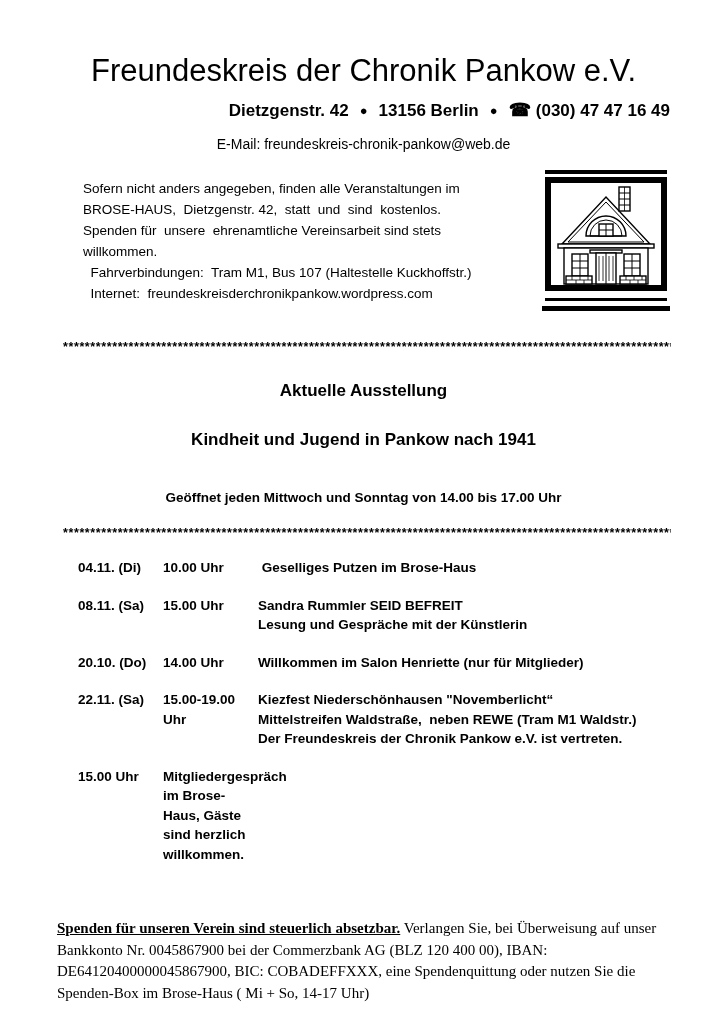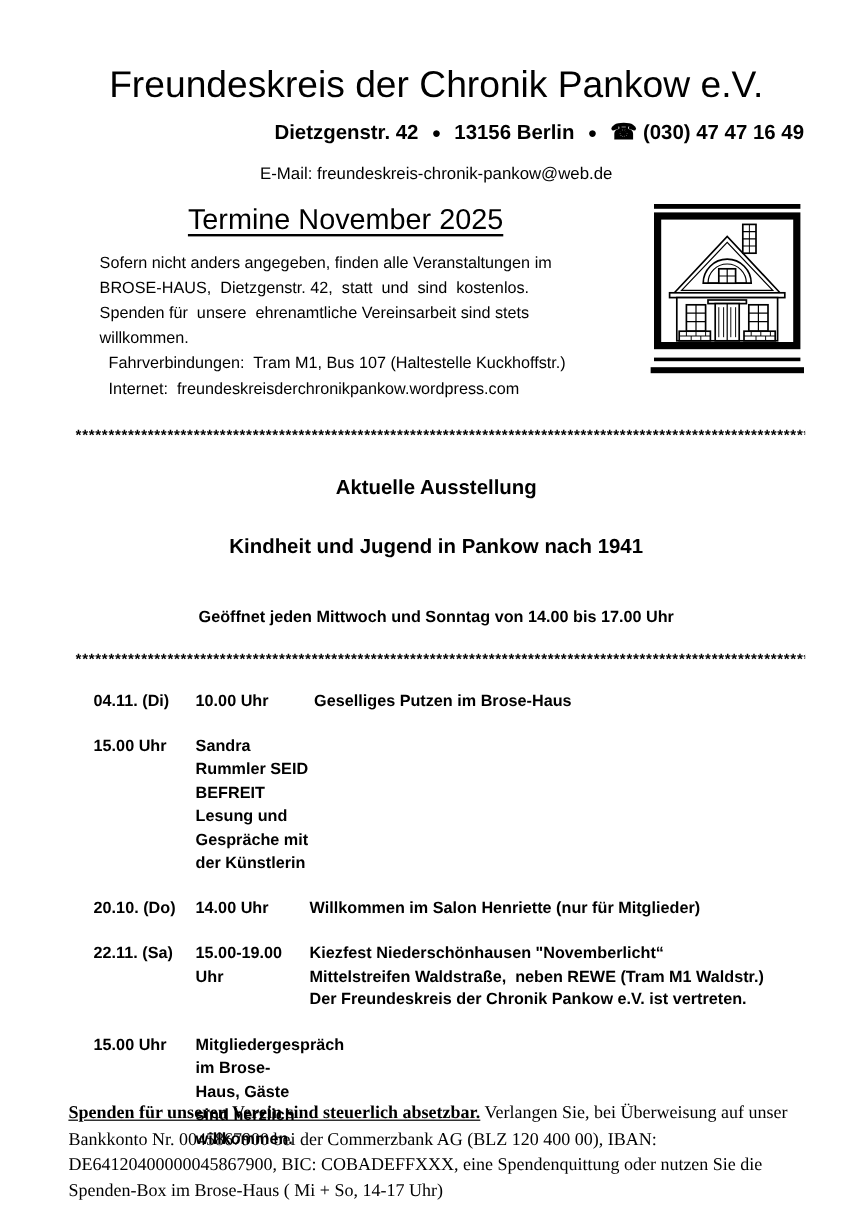--- a/index.html
+++ b/index.html
@@ -45,21 +45,20 @@
 
   <div class="address">
     <span>Dietzgenstr. 42</span><span class="sep">●</span><span>13156 Berlin</span><span class="sep">●</span><span class="phone-glyph">☎</span>
     <span>(030) 47 47 16 49</span>
   </div>
 
   <div class="email">E-Mail: freundeskreis-chronik-pankow@web.de</div>
 
   <div class="termine-section">
     <div class="termine-left">
-      <h2 class="termine-heading">Termine November 2025</h2>
       <p class="intro">Sofern nicht anders angegeben, finden alle Veranstaltungen im
 BROSE-HAUS,  Dietzgenstr. 42,  statt  und  sind  kostenlos.
 Spenden für  unsere  ehrenamtliche Vereinsarbeit sind stets
 willkommen.
   Fahrverbindungen:  Tram M1, Bus 107 (Haltestelle Kuckhoffstr.)
   Internet:  freundeskreisderchronikpankow.wordpress.com</p>
     </div>
     <div class="emblem">
       <svg width="128" height="148" viewBox="0 0 128 148" xmlns="http://www.w3.org/2000/svg">
 
@@ -136,20 +135,21 @@
 
   <div class="divider second">********************************************************************************************************************</div>
 
   <div class="events">
     <div class="event-row">
       <div class="ev-date">04.11. (Di)</div>
       <div class="ev-time">10.00 Uhr</div>
       <div class="ev-desc"> Geselliges Putzen im Brose-Haus</div>
     </div>
     <div class="event-row">
+      <div class="ev-date">08.11. (Sa)</div>
       <div class="ev-time">15.00 Uhr</div>
       <div class="ev-desc">Sandra Rummler SEID BEFREIT
 Lesung und Gespräche mit der Künstlerin</div>
     </div>
     <div class="event-row">
       <div class="ev-date">20.10. (Do)</div>
       <div class="ev-time">14.00 Uhr</div>
       <div class="ev-desc">Willkommen im Salon Henriette (nur für Mitglieder)</div>
     </div>
     <div class="event-row">

